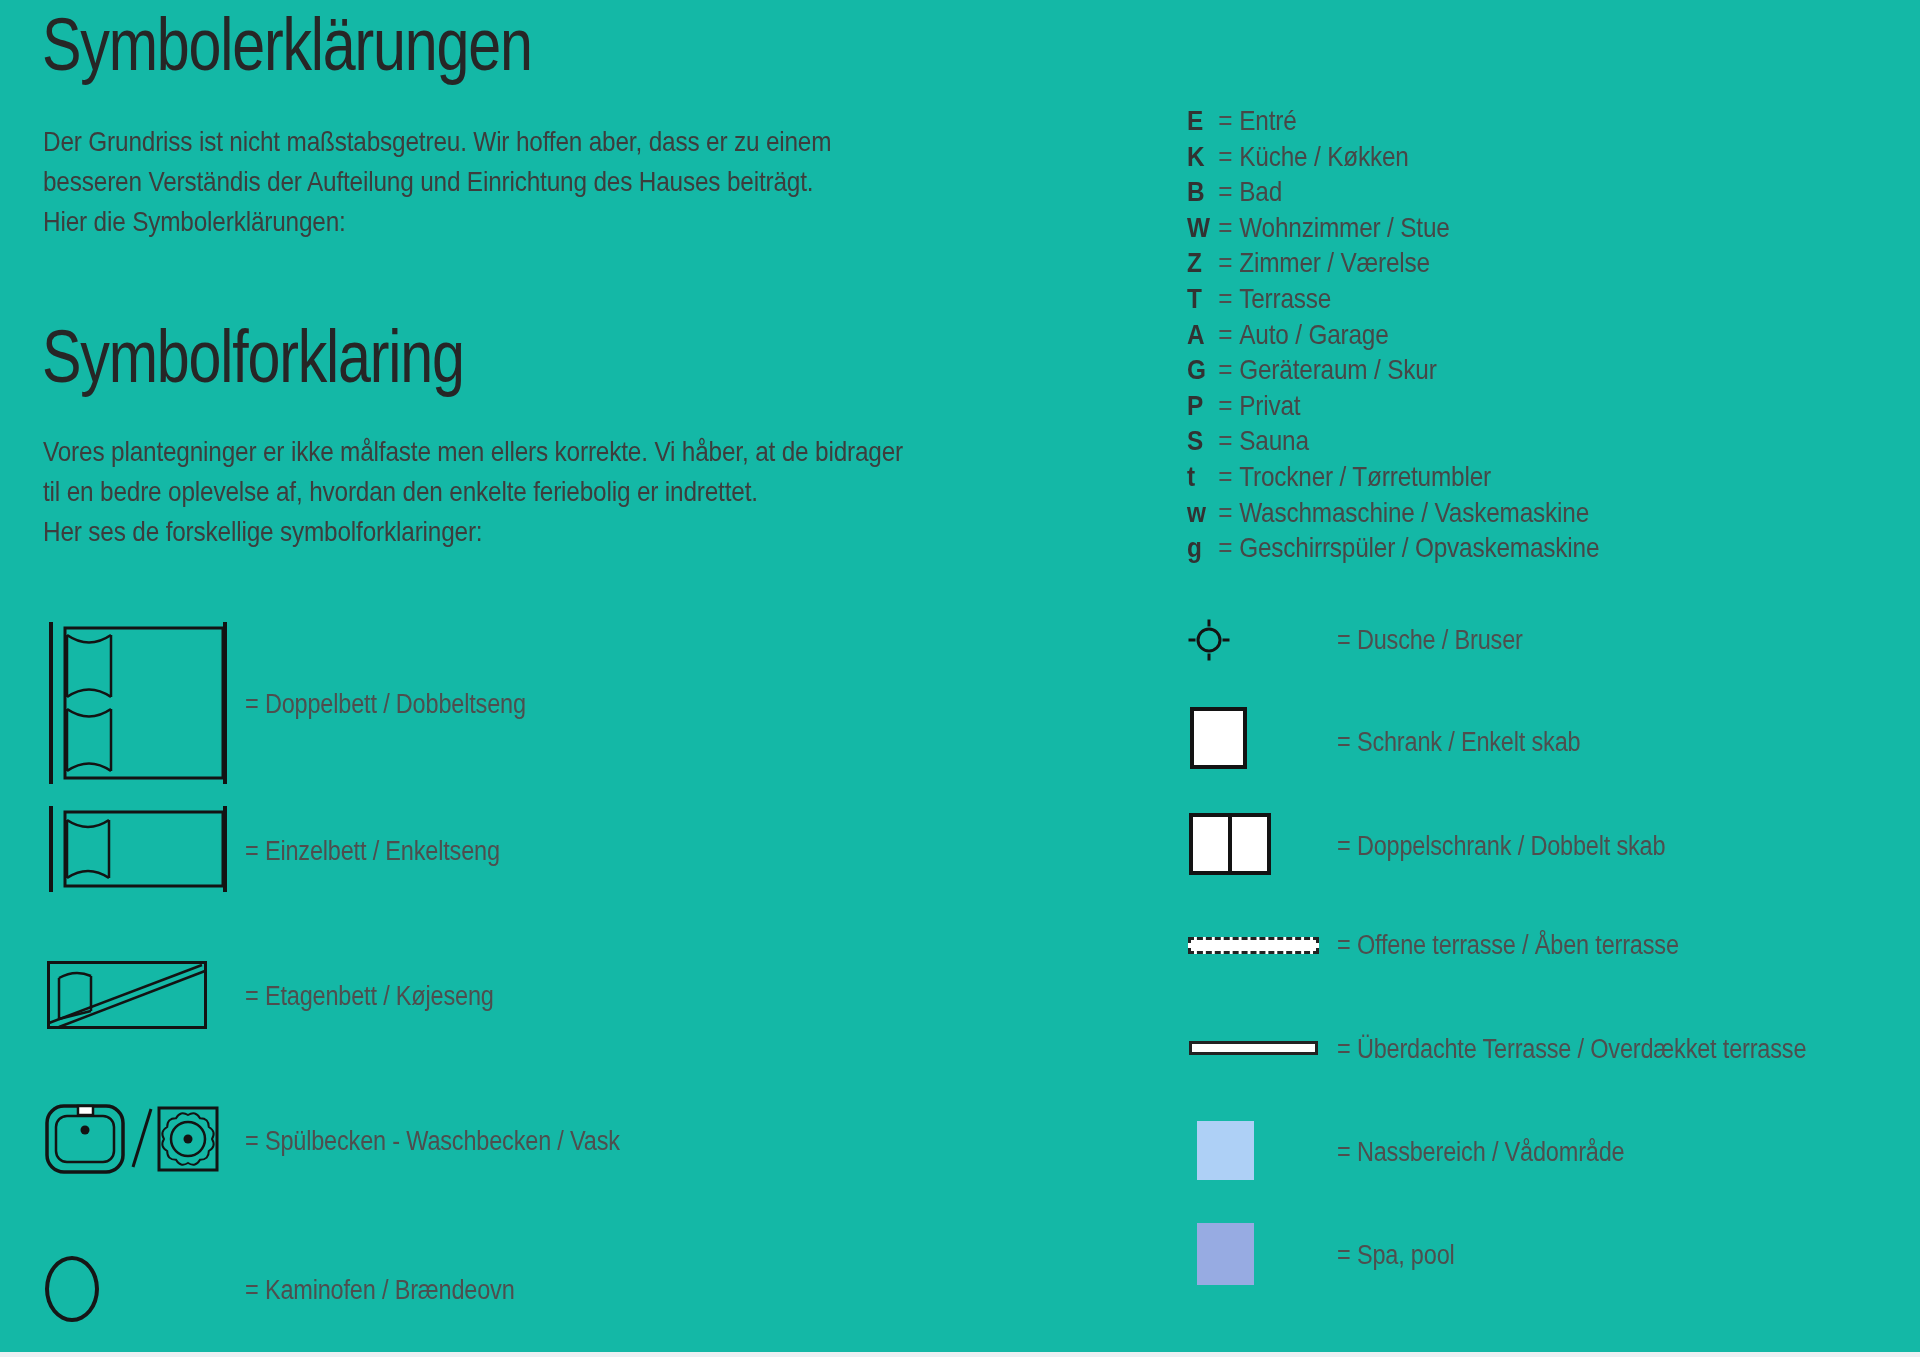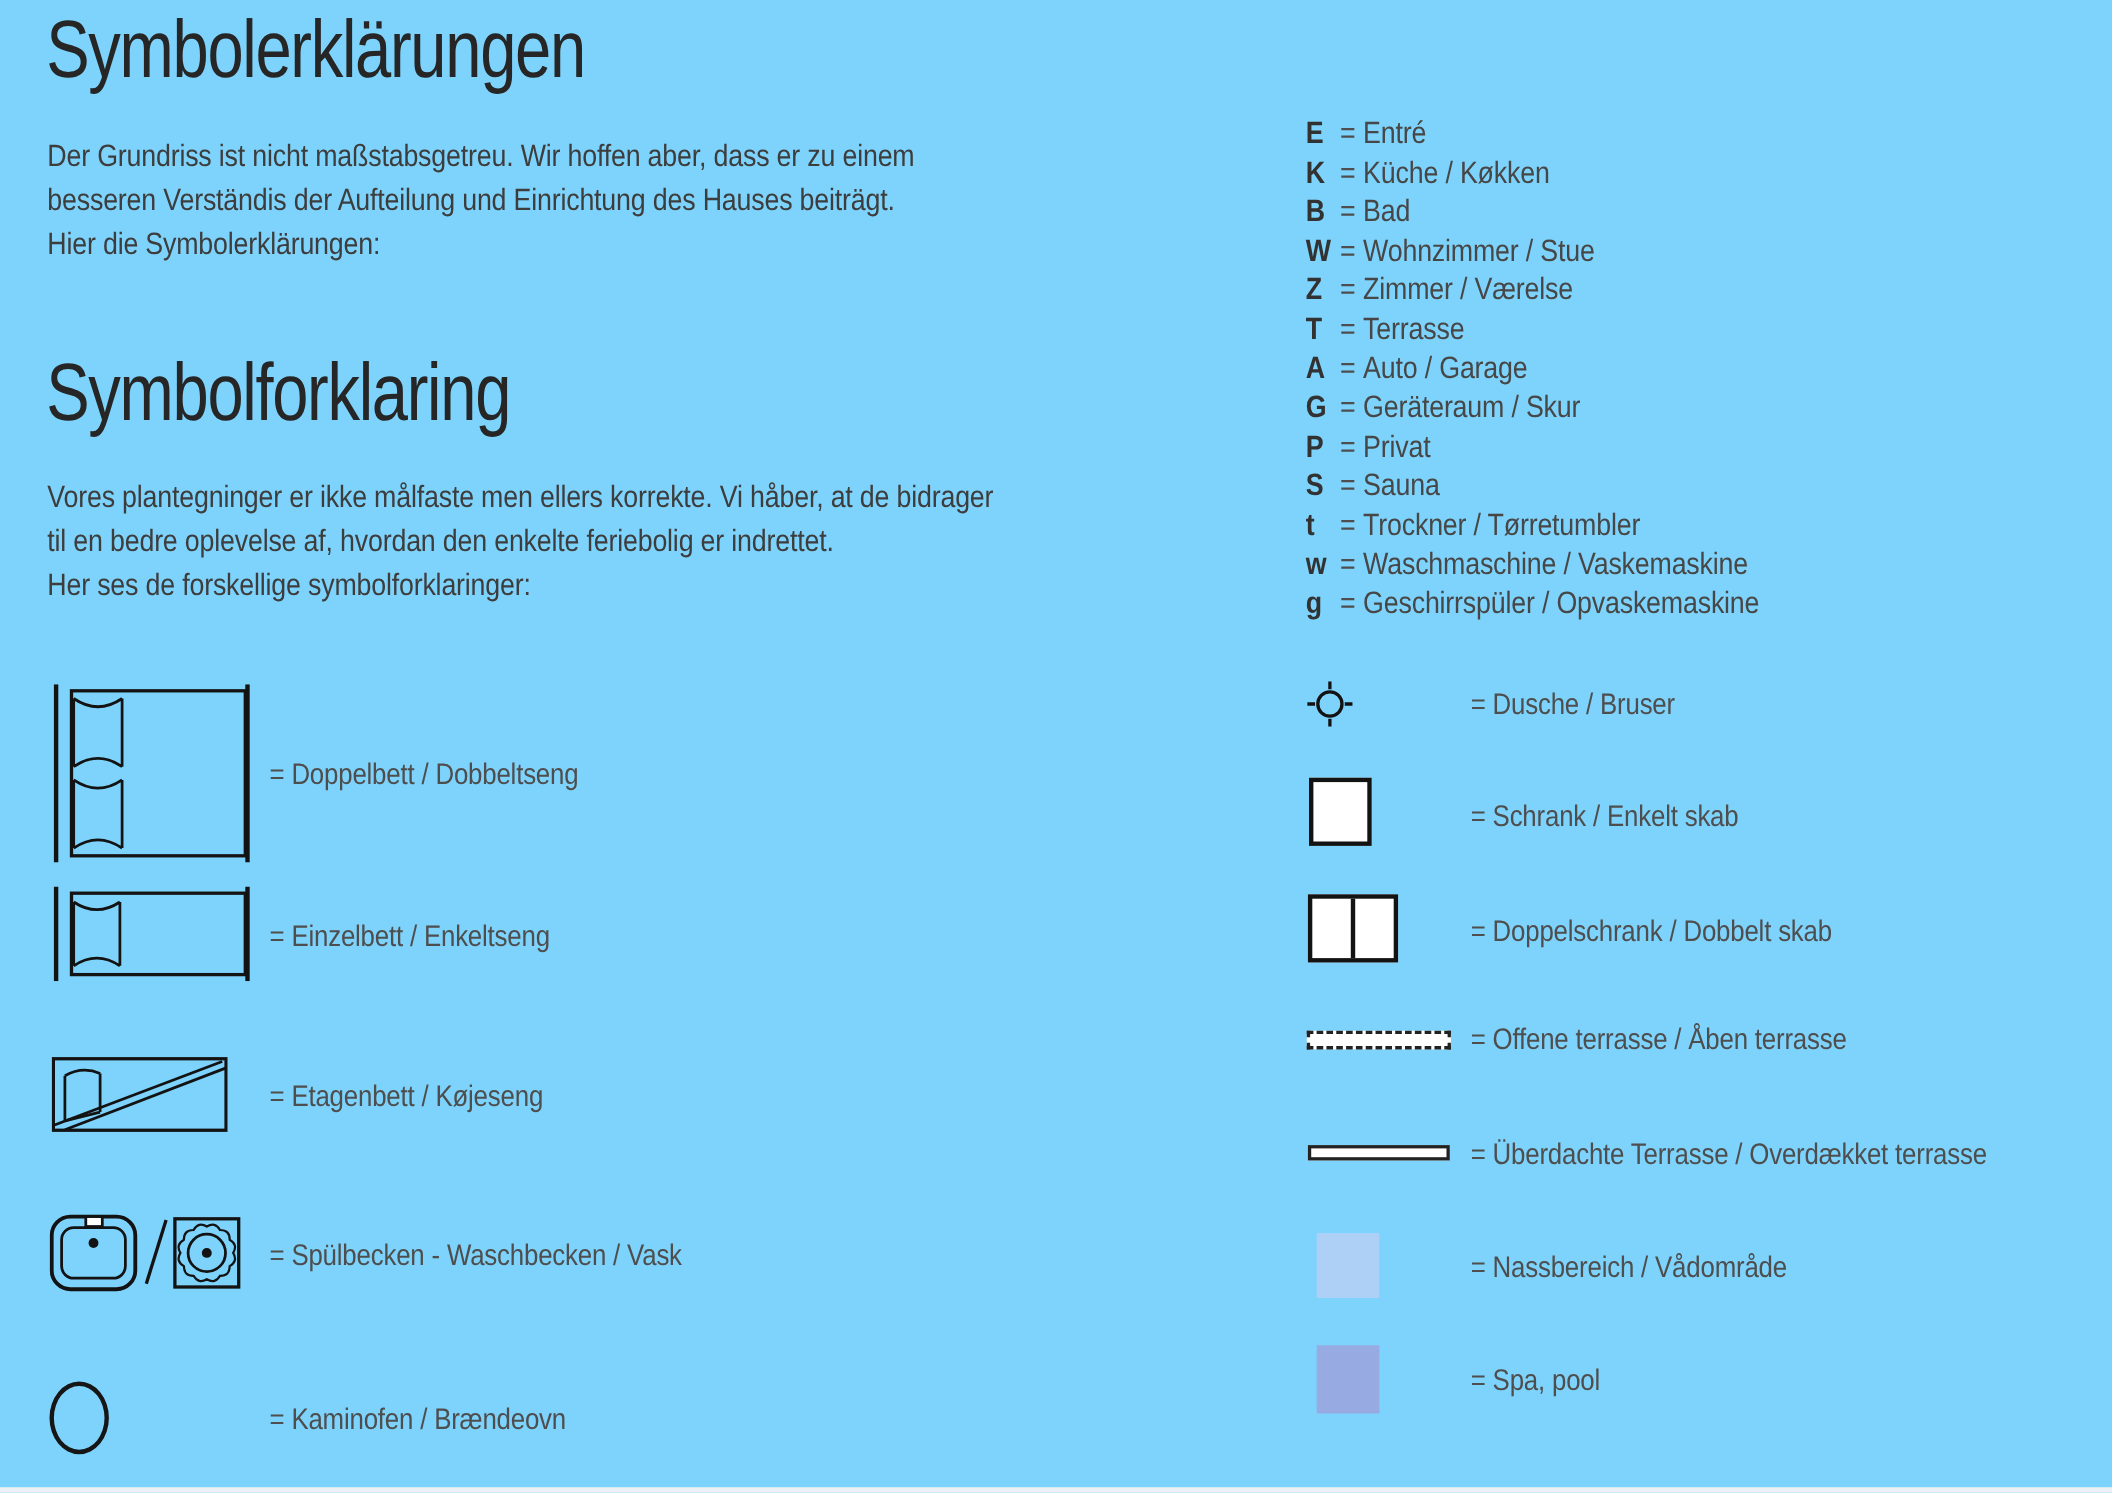--- a/index.html
+++ b/index.html
@@ -1,17 +1,17 @@
 <!DOCTYPE html>
 <html><head>
 <meta charset="utf-8">
 <title>Symbolerklärungen</title>
 <style>
   html,body{margin:0;padding:0;background:#ffffff;}
-  .page{position:relative;width:1920px;height:1357px;background:#7dd3fc;overflow:hidden;
+  .page{position:relative;width:1920px;height:1357px;background:#14b8a6;overflow:hidden;
         font-family:"Liberation Sans", sans-serif;color:#3c3c3c;}
   .abs{position:absolute;}
   .h-title{font-size:74px;font-weight:400;color:#262626;letter-spacing:-1.5px;line-height:1.1;
            white-space:nowrap;transform:scaleX(0.8);transform-origin:0 0;}
   .para{font-size:28px;line-height:40px;color:#3d3d3d;white-space:pre-line;
         transform:scaleX(0.87);transform-origin:0 0;letter-spacing:-0.2px;}
   .lbl{font-size:27px;line-height:27px;color:#4e4e4e;white-space:nowrap;
        transform:scaleX(0.87);transform-origin:0 0;letter-spacing:-0.2px;}
   .abbr-list{transform:scaleX(0.87);transform-origin:0 0;}
   .abbr-row{display:flex;font-size:28px;line-height:35.6px;letter-spacing:-0.2px;}

